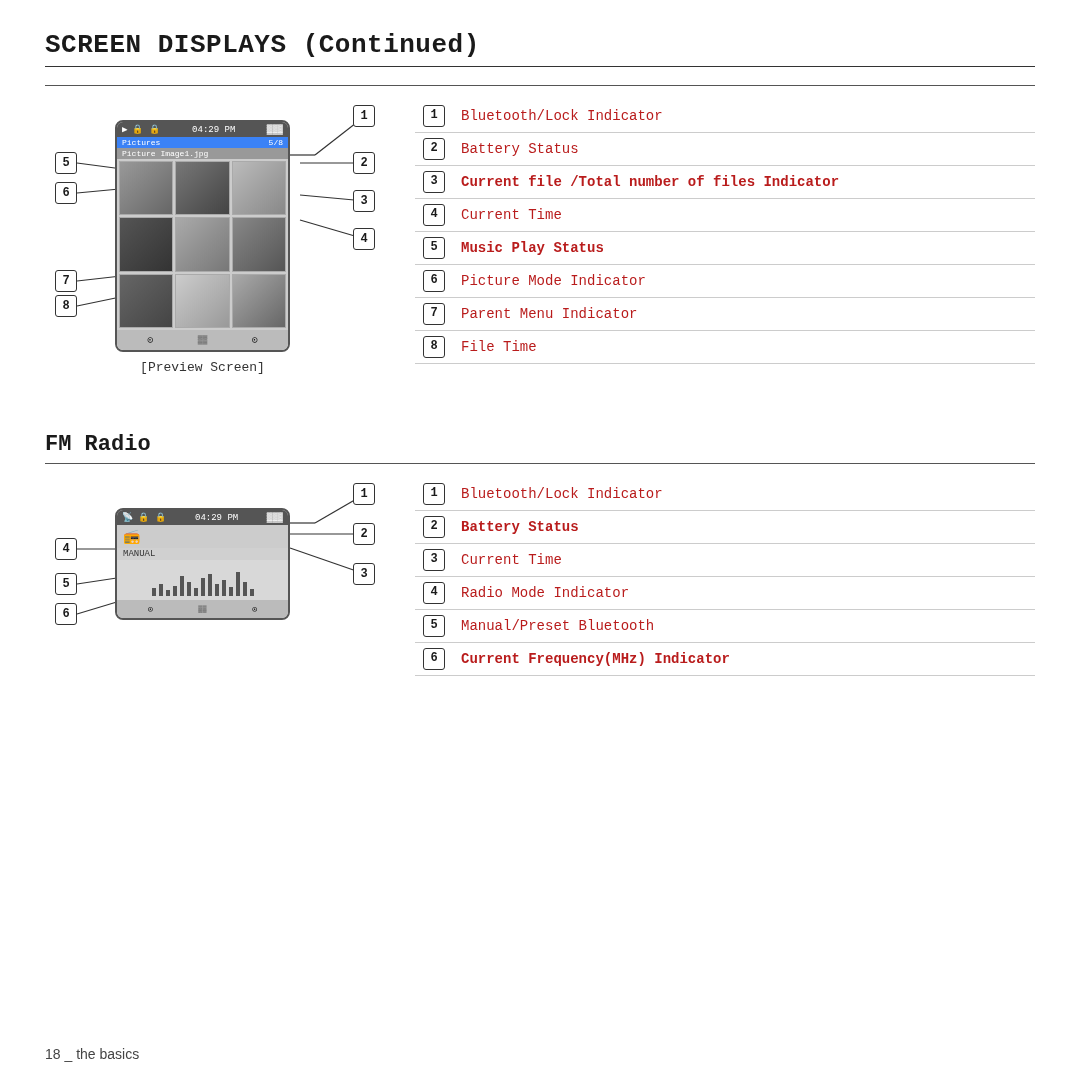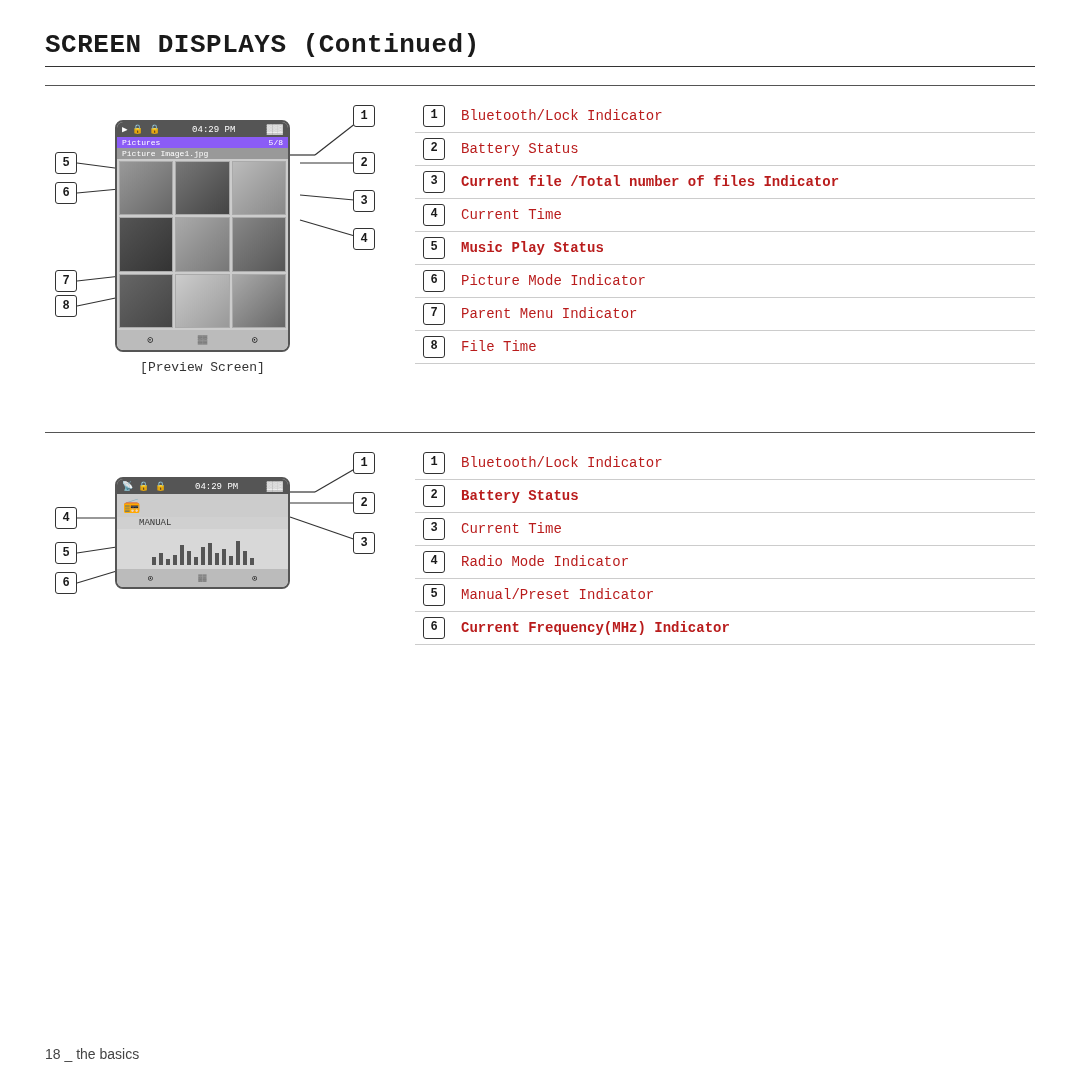--- a/index.html
+++ b/index.html
@@ -72,21 +72,21 @@
     .screen-header {
       background: #555;
       color: #fff;
       font-size: 9px;
       padding: 2px 5px;
       display: flex;
       justify-content: space-between;
       align-items: center;
     }
     .screen-title-bar {
-      background: #8b5cf6;
+      background: #3b82f6;
       color: #fff;
       font-size: 8px;
       padding: 1px 5px;
       display: flex;
       justify-content: space-between;
     }
     .screen-photos-grid {
       display: grid;
       grid-template-columns: repeat(3, 1fr);
       gap: 2px;
@@ -341,20 +341,21 @@
       <span class="num-box">8</span>
     </td>
     <td class="legend-text">File Time</td>
   </tr>
           </tbody>
       </table>
     </div>
   </div>
 
   <div class="section">
+    <div class="section-title">FM Radio</div>
     <hr class="section-divider">
 
     <div class="section-content">
 
       <div class="diagram-container-fm">
 
         <div class="callout" style="right:10px;top:5px;">1</div>
         <div class="callout" style="right:10px;top:45px;">2</div>
         <div class="callout" style="right:10px;top:85px;">3</div>
 
@@ -380,21 +381,21 @@
             <div class="screen-header">
               <span>📡 🔒 🔒</span>
               <span>04:29 PM</span>
               <span>▓▓▓</span>
             </div>
 
             <div style="display:flex;align-items:center;padding:3px 6px;background:#ccc;">
               <span style="font-size:14px;margin-right:4px;">📻</span>
             </div>
 
-            <div style="padding:1px 22px;font-size:9px;color:#333;background:#d0d0d0;">MANUAL</div>
+            <div style="padding:1px 6px;font-size:9px;color:#333;background:#d0d0d0;">MANUAL</div>
 
 
             <div class="fm-bar-area">
               <div class="fm-bar" style="height:8px;"></div>
               <div class="fm-bar" style="height:12px;"></div>
               <div class="fm-bar" style="height:6px;"></div>
               <div class="fm-bar" style="height:10px;"></div>
               <div class="fm-bar" style="height:20px;"></div>
               <div class="fm-bar" style="height:14px;"></div>
               <div class="fm-bar" style="height:8px;"></div>
@@ -440,21 +441,21 @@
             <tr>
     <td class="legend-num">
       <span class="num-box">4</span>
     </td>
     <td class="legend-text">Radio Mode Indicator</td>
   </tr>
             <tr>
     <td class="legend-num">
       <span class="num-box">5</span>
     </td>
-    <td class="legend-text">Manual/Preset Indicator</td>
+    <td class="legend-text">Manual/Preset Bluetooth</td>
   </tr>
             <tr>
     <td class="legend-num">
       <span class="num-box">6</span>
     </td>
     <td class="legend-text bold">Current Frequency(MHz) Indicator</td>
   </tr>
           </tbody>
       </table>
     </div>

